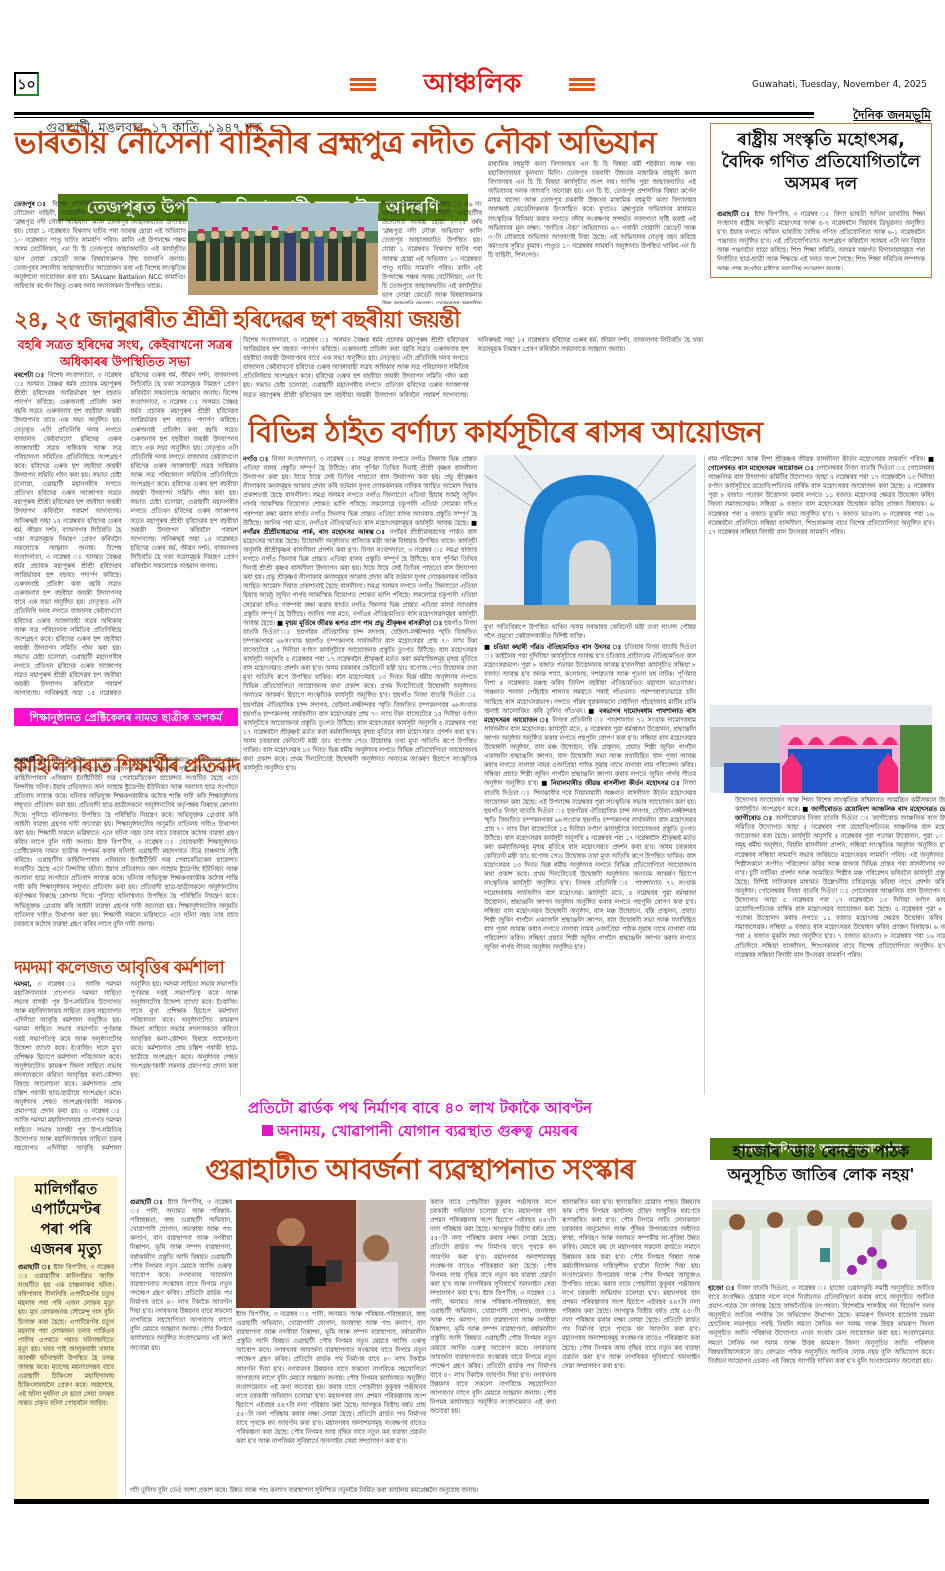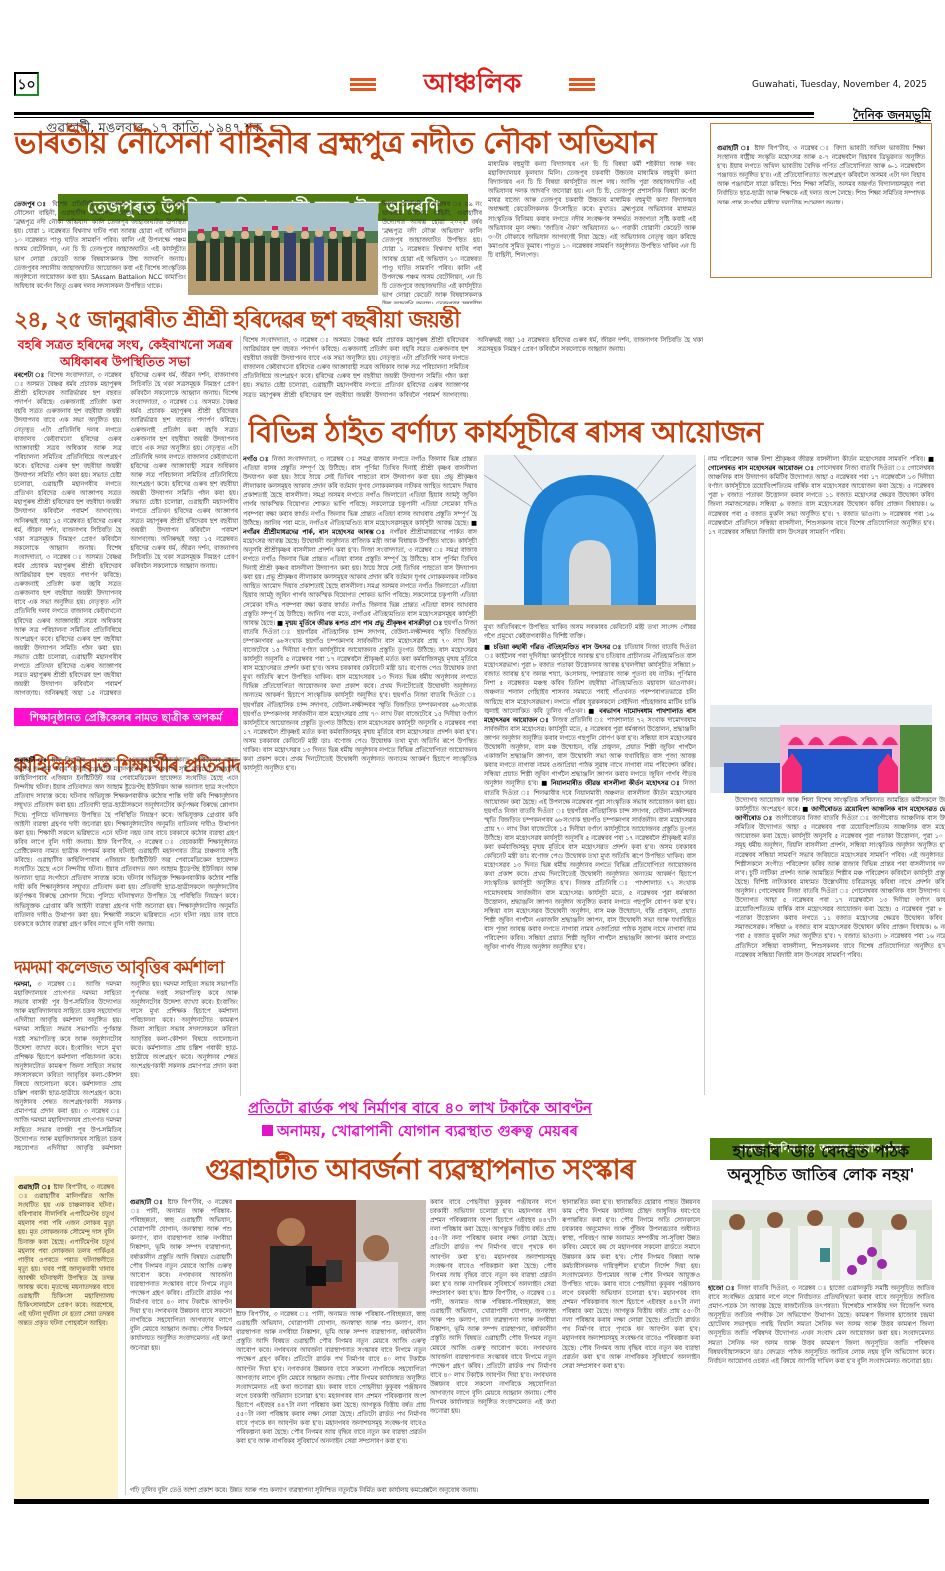--- a/index.html
+++ b/index.html
@@ -94,20 +94,21 @@
   </svg>
 </div>
 <div class="abs txt" style="left:382px;top:200px;width:100px;height:104px;">
   <span>বিশেষ প্ৰতিনিধি, ৩ নৱেম্বৰ ঃ ৪৯ নং ভাৰতীয় নৌসেনা বাহিনী, গুৱাহাটীৰ উদ্যোগত আৰম্ভ হোৱা ২০২৫ বৰ্ষৰ 'ব্ৰহ্মপুত্ৰ নদী নৌকা অভিযান' কালি তেজপুৰ জাহাজঘাটত উপস্থিত হয়। যোৱা ১ নৱেম্বৰত বিশ্বনাথ ঘাটৰ পৰা আৰম্ভ হোৱা এই অভিযান ১০ নৱেম্বৰত পাণ্ডু ঘাটত সামৰণি পৰিব। কালি এই উপলক্ষে পঞ্চম অসম বেটেলিয়ন, এন চি চি তেজপুৰে জাহাজঘাটত এই কাৰ্যসূচীত ভাগ লোৱা কেডেট আৰু বিষয়াসকলক উষ্ম আদৰণি জনায়। তেজপুৰৰ সন্মানীয় জাহাজঘাটত আয়োজন কৰা এই বিশেষ সাংস্কৃতিক অনুষ্ঠানো আয়োজন কৰা হয়। 5Assam Battalion NCC কামাণ্ডিং অফিচাৰ কৰ্ণেল জিতু গুৰুৰ দলৰ সদস্যসকল উপস্থিত থাকে।</span>
 </div>
 <div class="abs txt" style="left:488px;top:160px;width:208px;height:148px;">
   <span>মাধ্যমিক বহুমুখী কন্যা বিদ্যালয়ৰ এন চি চি বিষয়া কৰ্মী শইকীয়া আৰু দৰং মহাবিদ্যালয়ৰ কুলবান মিলি। তেজপুৰ চকৰাবী উচ্চতৰ মাধ্যমিক বহুমুখী কন্যা বিদ্যালয়ৰ এন চি চি বিষয়া কাৰ্যসূচীত অংশ লয়। আজি পুৱা জাহাজঘাটত এই অভিযানৰ দলক আদৰণি জনোৱা হয়। এন চি চি, তেজপুৰ প্ৰশাসনিক বিষয়া কৰ্ণেল মাধৱ ৰাজ্যে আৰু তেজপুৰ চকৰাবী উচ্চতৰ মাধ্যমিক বহুমুখী কন্যা বিদ্যালয়ৰ অধ্যক্ষাই কেডেটসকলক উৎসাহিত কৰে। মুখ্যতঃ ব্ৰহ্মপুত্ৰৰ অভিযানৰ মাধ্যমত সাংস্কৃতিক বিনিময় কৰাৰ লগতে নদীৰ সংৰক্ষণৰ সন্দৰ্ভত সজাগতা সৃষ্টি কৰাই এই অভিযানৰ মূল লক্ষ্য। 'জাতিৰ ঐক্য' অভিযানত ৬০ গৰাকী যোৱানী কেডেট আৰু ৩০টা নৌকাৰে অভিযান আগবঢ়াই নিয়া হৈছে। এই অভিযানৰ নেতৃত্ব বহন কৰিছে কমাণ্ডাৰ সুমিত কুমাৰ। পাণ্ডুত ১০ নৱেম্বৰৰ সামৰণি অনুষ্ঠানত উপস্থিত থাকিব এন চি চি বাহিনী, শিলংগড়।</span>
 </div>
 
 <div class="abs boxed" style="left:710px;top:123px;width:222px;height:155px;padding:4px 6px;">
+  <div style="font-size:17px;font-weight:bold;line-height:22px;text-align:center;">ৰাষ্ট্ৰীয় সংস্কৃতি মহোৎসৱ, বৈদিক গণিত প্ৰতিযোগিতালৈ অসমৰ দল</div>
   <div class="txt" style="margin-top:16px;height:60px;">
     <span class="lead">গুৱাহাটী ঃ</span>
     <span>ষ্টাফ ৰিপ'ৰ্টাৰ, ৩ নৱেম্বৰ ঃ বিদ্যা ভাৰতী অখিল ভাৰতীয় শিক্ষা সংস্থানৰ ৰাষ্ট্ৰীয় সংস্কৃতি মহোৎসৱ আৰু ৫-৭ নৱেম্বৰলৈ বিহাৰৰ ত্ৰিভুৱনত অনুষ্ঠিত হ'ব। ইয়াৰ লগতে অখিল ভাৰতীয় বৈদিক গণিত প্ৰতিযোগিতা আৰু ৬-১ নৱেম্বৰলৈ পঞ্জাবত অনুষ্ঠিত হ'ব। এই প্ৰতিযোগিতাত অংশগ্ৰহণ কৰিবলৈ অসমৰ এটা দল বিহাৰ আৰু পঞ্জাবলৈ যাত্ৰা কৰিছে। শিশু শিক্ষা সমিতি, অসমৰ অন্তৰ্গত বিদ্যালয়সমূহৰ পৰা নিৰ্বাচিত ছাত্ৰ-ছাত্ৰী আৰু শিক্ষকে এই দলত অংশ লৈছে। শিশু শিক্ষা সমিতিৰ সম্পাদক আৰু প্ৰান্ত সংগঠন মন্ত্ৰীয়ে দলটোক শুভেচ্ছা জনায়।</span>
   </div>
 </div>
 <div class="abs" style="left:706px;top:278px;width:1px;height:0;"></div>
 
 <div class="abs h-xl" style="left:14px;top:306px;width:690px;font-size:22px;line-height:28px;">২৪, ২৫ জানুৱাৰীত শ্ৰীশ্ৰী হৰিদেৱৰ ছশ বছৰীয়া জয়ন্তী</div>
 <div class="abs redtxt" style="left:14px;top:336px;width:222px;font-size:12.5px;line-height:17px;">বহৰি সত্ৰত হৰিদেৱ সংঘ, কেইবাখনো সত্ৰৰ অধিকাৰৰ উপস্থিতিত সভা</div>
 <div class="abs txt col2" style="left:14px;top:371px;width:224px;height:328px;">
@@ -201,27 +202,28 @@
 </div>
 
 <div class="abs h-xl" style="left:14px;top:955px;width:226px;font-size:17px;line-height:24px;">দমদমা কলেজত আবৃত্তিৰ কৰ্মশালা</div>
 <div class="abs txt col2" style="left:14px;top:980px;width:224px;height:180px;">
   <span class="lead">দমদমা,</span>
   <span>৩ নৱেম্বৰ ঃ আজি দমদমা মহাবিদ্যালয়ৰ প্ৰাংগণত দমদমা সাহিত্য সভাৰ বাসন্তী পুৰ উপ-সমিতিৰ উদ্যোগত আৰু মহাবিদ্যালয়ৰ সাহিত্য চক্ৰৰ সহযোগত এদিনীয়া আবৃত্তি কৰ্মশালা অনুষ্ঠিত হয়। দমদমা সাহিত্য সভাৰ সভাপতি পুৰ্ণকান্ত দত্তই সভাপতিত্ব কৰে আৰু অনুষ্ঠানটোৰ উদ্দেশ্য ব্যাখ্যা কৰে। ইংৰাজিং দাসে মুখ্য প্ৰশিক্ষক হিচাপে কৰ্মশালা পৰিচালনা কৰে। অনুষ্ঠানটোত কামৰূপ জিলা সাহিত্য সভাৰ সদস্যসকলে কবিতা আবৃত্তিৰ কলা-কৌশল বিষয়ে আলোচনা কৰে। কৰ্মশালাত প্ৰায় চল্লিশ গৰাকী ছাত্ৰ-ছাত্ৰীয়ে অংশগ্ৰহণ কৰে। অনুষ্ঠানৰ শেষত অংশগ্ৰহণকাৰী সকলক প্ৰমাণপত্ৰ প্ৰদান কৰা হয়।</span>
   <span>৩ নৱেম্বৰ ঃ আজি দমদমা মহাবিদ্যালয়ৰ প্ৰাংগণত দমদমা সাহিত্য সভাৰ বাসন্তী পুৰ উপ-সমিতিৰ উদ্যোগত আৰু মহাবিদ্যালয়ৰ সাহিত্য চক্ৰৰ সহযোগত এদিনীয়া আবৃত্তি কৰ্মশালা অনুষ্ঠিত হয়। দমদমা সাহিত্য সভাৰ সভাপতি পুৰ্ণকান্ত দত্তই সভাপতিত্ব কৰে আৰু অনুষ্ঠানটোৰ উদ্দেশ্য ব্যাখ্যা কৰে। ইংৰাজিং দাসে মুখ্য প্ৰশিক্ষক হিচাপে কৰ্মশালা পৰিচালনা কৰে। অনুষ্ঠানটোত কামৰূপ জিলা সাহিত্য সভাৰ সদস্যসকলে কবিতা আবৃত্তিৰ কলা-কৌশল বিষয়ে আলোচনা কৰে। কৰ্মশালাত প্ৰায় চল্লিশ গৰাকী ছাত্ৰ-ছাত্ৰীয়ে অংশগ্ৰহণ কৰে। অনুষ্ঠানৰ শেষত অংশগ্ৰহণকাৰী সকলক প্ৰমাণপত্ৰ প্ৰদান কৰা হয়।</span>
 </div>
 
 <div class="abs cream" style="left:14px;top:1176px;width:104px;height:326px;padding:3px 4px;">
+  <div style="font-size:15px;font-weight:bold;line-height:20px;text-align:center;">মালিগাঁৱত এপাৰ্টমেণ্টৰ পৰা পৰি এজনৰ মৃত্যু</div>
   <div class="txt" style="margin-top:4px;height:222px;">
     <span class="lead">গুৱাহাটী ঃ</span>
     <span>ষ্টাফ ৰিপ'ৰ্টাৰ, ৩ নৱেম্বৰ ঃ গুৱাহাটীৰ মালিগাঁৱত আজি সংঘটিত হয় এক চাঞ্চল্যকৰ ঘটনা। বৰিপাৰাৰ নীলগিৰি এপাৰ্টমেণ্টৰ চতুৰ্থ মহলাৰ পৰা পৰি এজন লোকৰ মৃত্যু হয়। মৃত লোকজনক সৌমেন্দু দাস বুলি চিনাক্ত কৰা হৈছে। এপাৰ্টমেণ্টৰ চতুৰ্থ মহলাৰ পৰা লোকজন তলৰ পাৰ্কিঙৰ গাড়ীৰ ওপৰতে পৰাত ঘটনাস্থলীতে মৃত্যু হয়। খবৰ পাই জালুকবাৰী থানাৰ আৰক্ষী ঘটনাস্থলী উপস্থিত হৈ তদন্ত আৰম্ভ কৰে। মৃতদেহ ময়নাতদন্তৰ বাবে গুৱাহাটী চিকিৎসা মহাবিদ্যালয় চিকিৎসালয়লৈ প্ৰেৰণ কৰে। অৱশেষে, এই ঘটনা দুৰ্ঘটনা নে হত্যা সেয়া তদন্তৰ অন্তত প্ৰকৃত ঘটনা পোহৰলৈ আহিব।</span>
   </div>
 </div>
 
-<div class="abs magtxt" style="left:140px;top:1098px;width:560px;font-size:15px;line-height:20px;text-decoration:underline;">প্ৰতিটো ৱাৰ্ডক পথ নিৰ্মাণৰ বাবে ৪০ লাখ টকাকৈ আবণ্টন</div>
+<div class="abs magtxt" style="left:140px;top:1098px;width:560px;font-size:15px;line-height:20px;">প্ৰতিটো ৱাৰ্ডক পথ নিৰ্মাণৰ বাবে ৪০ লাখ টকাকৈ আবণ্টন</div>
 <div class="abs magtxt" style="left:140px;top:1121px;width:560px;font-size:15px;line-height:20px;">
   <span style="display:inline-block;width:11px;height:11px;background:#e214c8;margin-right:4px;"></span><span>অনাময়, খোৱাপানী যোগান ব্যৱস্থাত গুৰুত্ব মেয়ৰৰ</span>
 </div>
 <div class="abs h-xl" style="left:140px;top:1150px;width:560px;font-size:28px;line-height:40px;text-align:center;">গুৱাহাটীত আবৰ্জনা ব্যৱস্থাপনাত সংস্কাৰ</div>
 <div class="abs txt" style="left:130px;top:1198px;width:102px;height:290px;">
   <span class="lead">গুৱাহাটী ঃ</span>
   <span>ষ্টাফ ৰিপ'ৰ্টাৰ, ৩ নৱেম্বৰ ঃ পানী, অনামত আৰু পৰিষ্কাৰ-পৰিচ্ছন্নতা, স্বচ্ছ গুৱাহাটী অভিযান, খোৱাপানী যোগান, জনস্বাস্থ্য আৰু পশু কল্যাণ, বান ব্যৱস্থাপনা আৰু নগৰীয়া নিষ্কাশন, ভূমি আৰু সম্পদ ব্যৱস্থাপনা, বৰ্ষাকালীন প্ৰস্তুতি আদি বিষয়ত গুৱাহাটী পৌৰ নিগমৰ নতুন মেয়ৰে আজি গুৰুত্ব আৰোপ কৰে। নগৰখনৰ আবৰ্জনা ব্যৱস্থাপনাত সংস্কাৰৰ বাবে নিগমে নতুন পদক্ষেপ গ্ৰহণ কৰিব। প্ৰতিটো ৱাৰ্ডক পথ নিৰ্মাণৰ বাবে ৪০ লাখ টকাকৈ আবণ্টন দিয়া হ'ব। নগৰখনৰ উন্নয়নৰ বাবে সকলো নাগৰিকে সহযোগিতা আগবঢ়াব লাগে বুলি মেয়ৰে আহ্বান জনায়। পৌৰ নিগমৰ কাৰ্যালয়ত অনুষ্ঠিত সংবাদমেলত এই কথা জনোৱা হয়।</span>
 </div>
 <div class="abs photo" style="left:236px;top:1200px;width:190px;height:108px;">
   <svg width="190" height="108">

